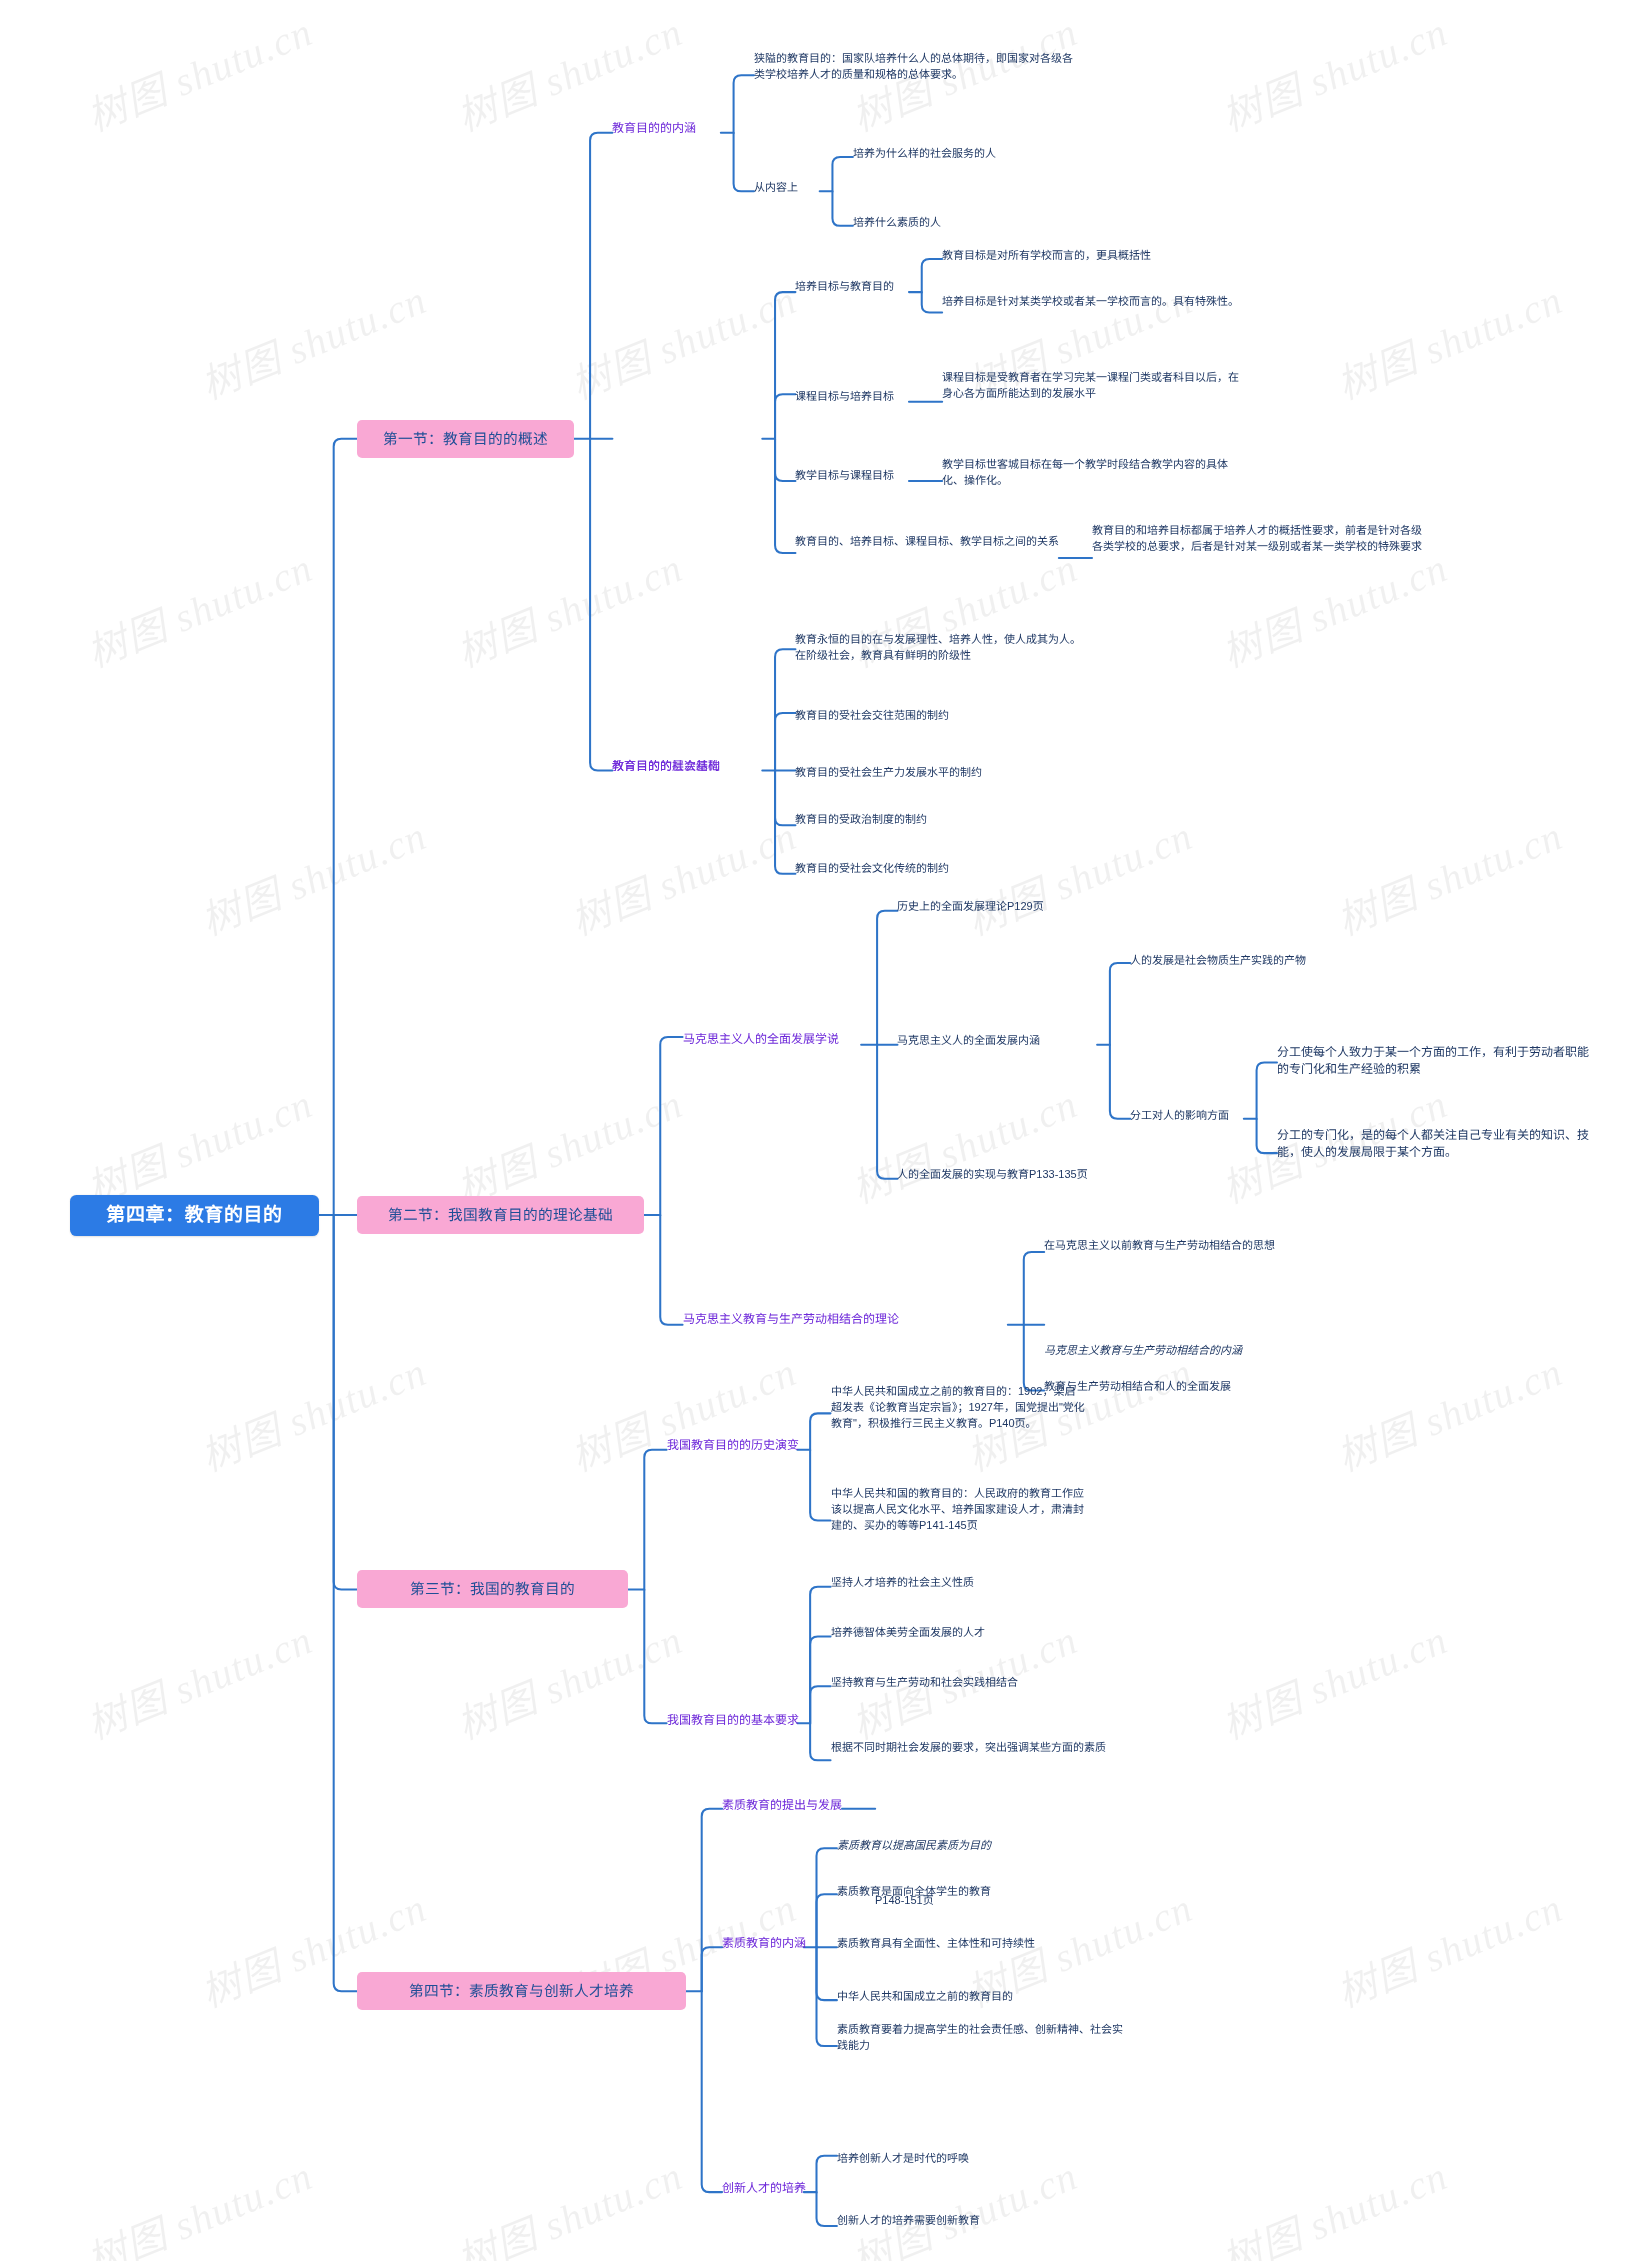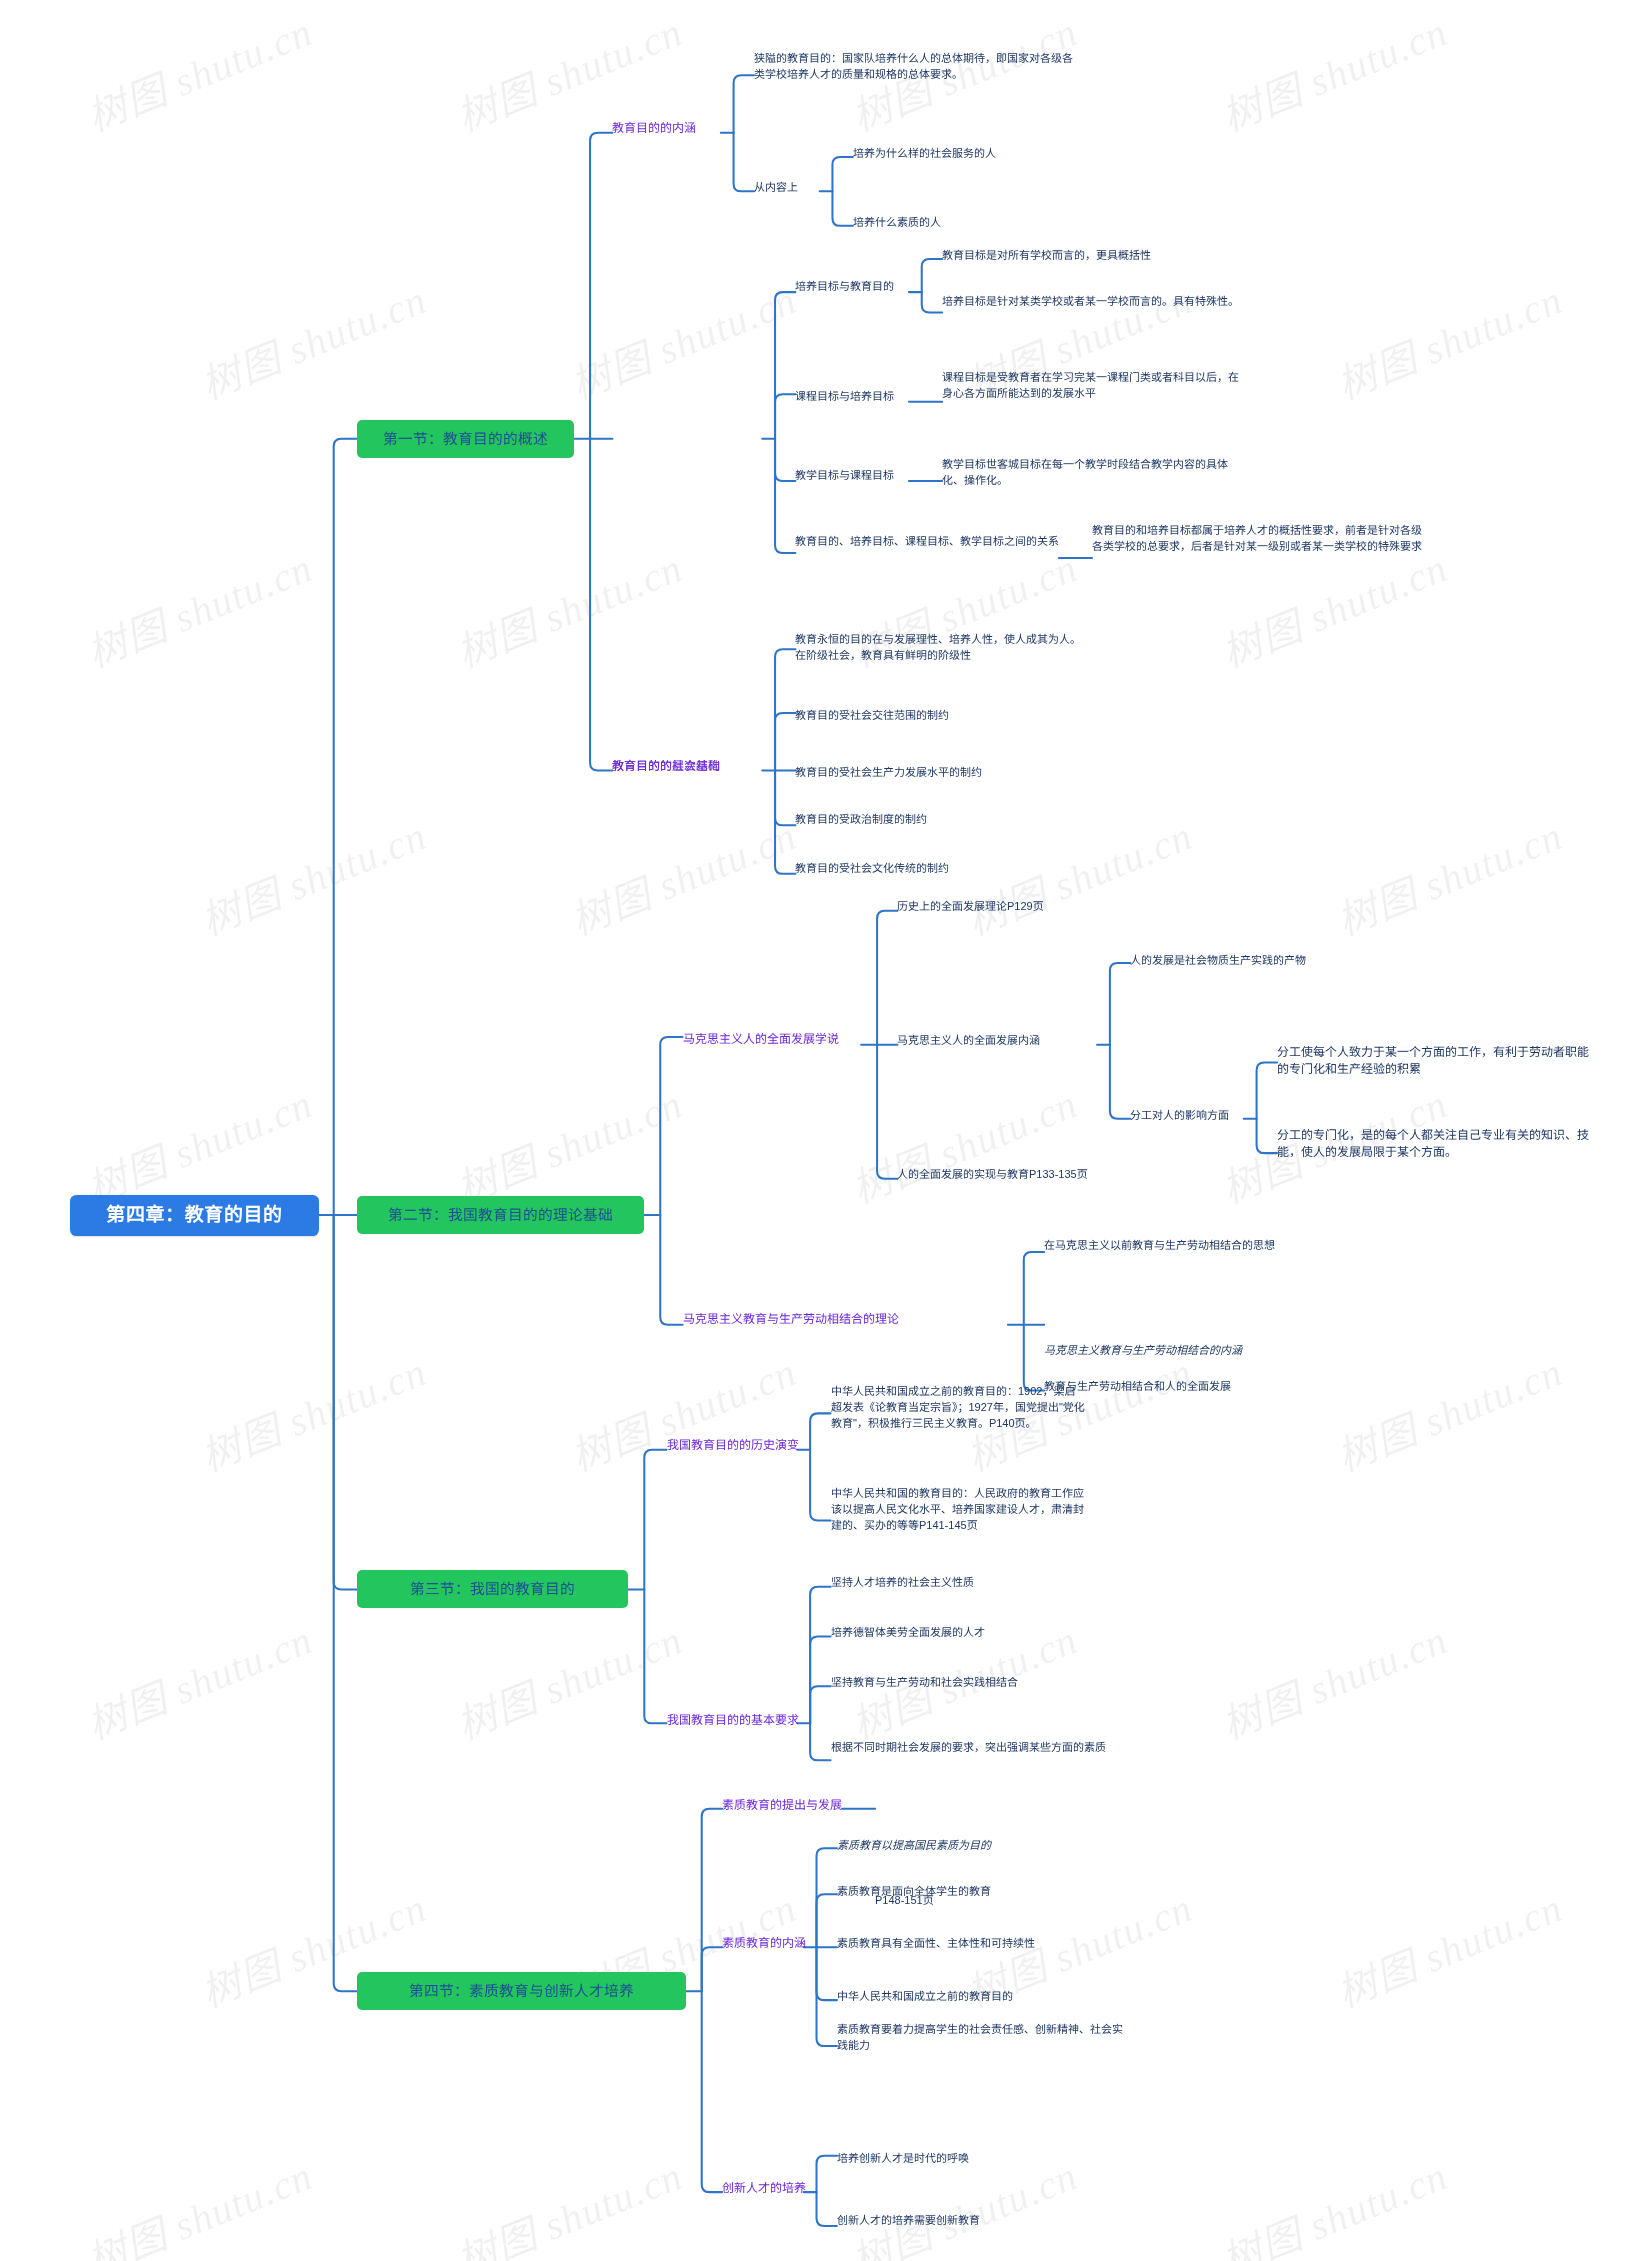--- a/index.html
+++ b/index.html
@@ -50,21 +50,21 @@
     color:#fff;
     border-radius:6.4px;
     font-size:19px;
     font-weight:700;
     letter-spacing:0.6px;
     padding:10.2px 16.6px;
     justify-content:center;
     box-shadow:0 0.6px 1.9px rgba(0,0,0,.12);
   }
   .sec{
-    background:#22c55e;
+    background:#f9a8d4;
     color:#1f4e96;
     border-radius:5.1px;
     font-size:14.7px;
     padding:7.7px 14px;
     justify-content:center;
     letter-spacing:0.3px;
   }
   .l3{
     font-size:12px;
     color:#6d28d9;

